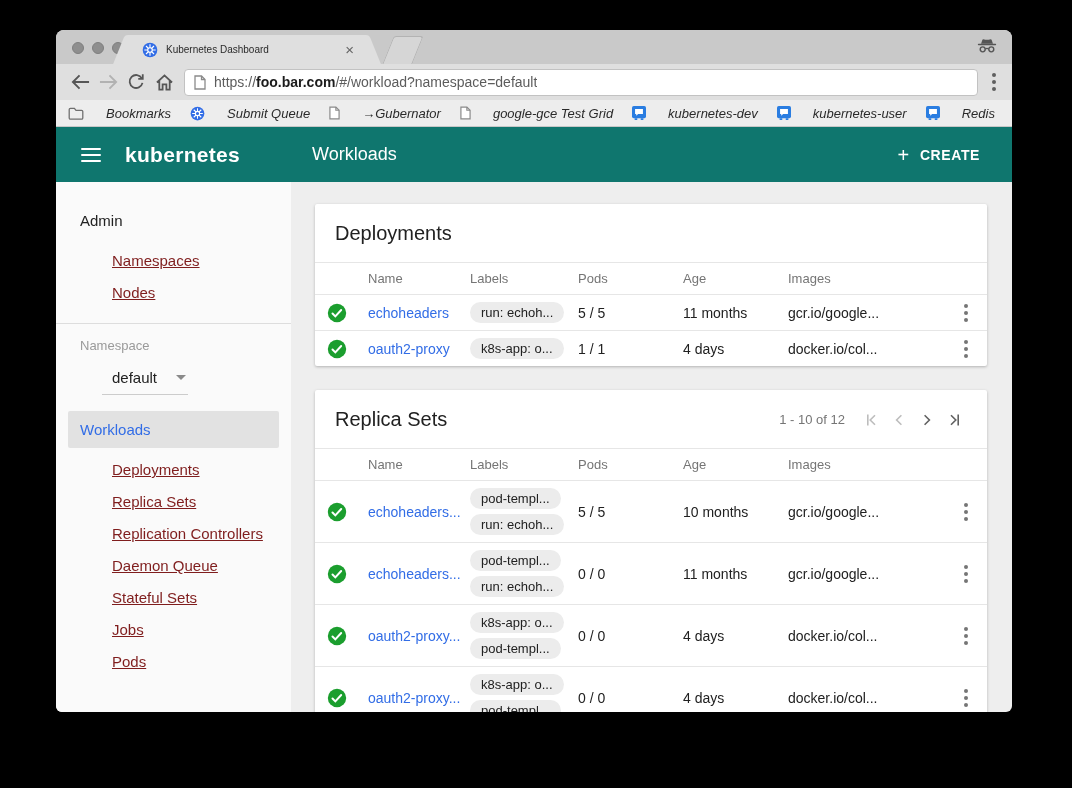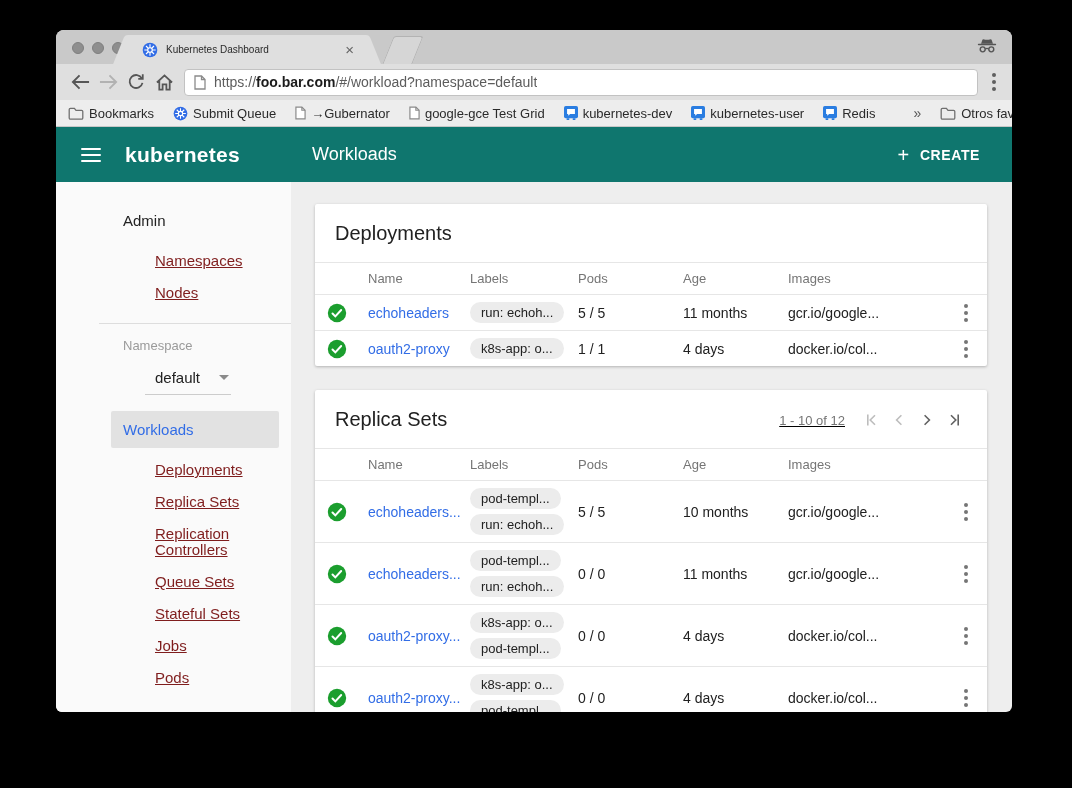--- a/index.html
+++ b/index.html
@@ -27,56 +27,56 @@
   .navbtn { width:28px; height:28px; display:flex; align-items:center; justify-content:center; }
   .urlbar { flex:1; height:27px; margin:0 8px 0 6px; background:#fff; border:1px solid #c2c2c2;
             border-radius:4px; display:flex; align-items:center; padding:0 9px; }
   .url-text { font-size:14px; color:#5c5c5c; margin-left:8px; white-space:nowrap; overflow:hidden; }
   .url-text b { color:#1c1c1c; font-weight:700; }
   .kebab { width:4px; display:flex; flex-direction:column; gap:3px; margin:0 6px; }
   .kebab i { width:4px; height:4px; border-radius:50%; background:#5f5f5f; }
 
   .bookbar { height:27px; background:#ededed; border-bottom:1px solid #c7c7c7;
              display:flex; align-items:center; padding:0 12px; gap:19px; }
-  .bm { display:flex; align-items:center; gap:5px; font-size:13px; color:#2a2a2a; white-space:nowrap; }
+  .bm { display:flex; align-items:center; gap:22px; font-size:13px; color:#2a2a2a; white-space:nowrap;font-style:italic; }
   .bm-spacer { flex:1; }
   .bm-chevrons { font-size:14px; color:#555; }
 
   
   .appheader { height:55px; background:#0f766e; display:flex; align-items:center; color:#fff; }
   .burger { width:20px; margin:0 24px 0 25px; display:flex; flex-direction:column; gap:4px; }
   .burger i { height:2px; background:#fff; border-radius:1px; }
   .brand { font-size:21px; font-weight:700; letter-spacing:.3px; }
   .page-title { font-size:18px; position:absolute; left:256px; }
   .appheader { position:relative; }
   .create-btn { position:absolute; right:22px; display:flex; align-items:center; gap:10px;
                 font-size:14px; font-weight:600; letter-spacing:.6px; padding:8px 10px; }
   .create-plus { font-size:20px; font-weight:400; line-height:16px; }
 
   .appbody { display:flex; height:530px; overflow:hidden; }
-  .sidebar { width:235px; background:#fafafa; flex:none; padding-top:22px; font-size:15px; color:#303030;padding-left:43px; }
+  .sidebar { width:235px; background:#fafafa; flex:none; padding-top:22px; font-size:15px; color:#303030; }
   .nav-head { padding:9px 24px; font-weight:500; color:#222; }
   .nav-item { padding:8px 24px 8px 56px; color:#7f1d1d;text-decoration:underline; }
   .nav-item, .nav-head { line-height:16px; margin-bottom:0; }
   .nav-gap { height:7px; }
   .sb-divider { border-top:1px solid #ddd; margin:14px 0 12px; }
   .ns-label { font-size:13px; color:#9a9a9a; padding:2px 24px 10px; }
   .ns-select { margin:2px 0 0 46px; width:86px; border-bottom:1px solid #ccc; padding:4px 0 8px 10px;
                display:flex; align-items:center; justify-content:space-between; color:#212121; }
   .caret { width:0; height:0; border-left:5px solid transparent; border-right:5px solid transparent;
            border-top:5px solid #8a8a8a; margin-right:2px; }
   .nav-selected { margin:16px 12px 0; background:#e2e2e2; border-radius:2px;
                   padding:10px 12px; color:#326de6; font-weight:500; }
   .nav-sub { margin-top:6px; }
 
   .content { flex:1; padding:22px 25px 0 24px; overflow:hidden; }
   .card { background:#fff; border-radius:2px; box-shadow:0 1px 3px rgba(0,0,0,.25); margin-bottom:24px; }
   .card-head { display:flex; align-items:center; padding:18px 20px 17px; }
   .card-title { font-size:20px; color:#212121; flex:1; }
-  .pager { display:flex; align-items:flex-end; gap:12px; margin-right:4px;text-decoration:underline; }
+  .pager { display:flex; align-items:flex-start; gap:12px; margin-right:4px; }
   .pager-label { font-size:13px; color:#757575; margin-right:6px; }
   .pgbtn { display:flex; align-items:center; }
 
   .trow { display:grid; grid-template-columns:44px 111px 108px 105px 105px 1fr 42px;
           align-items:center; border-top:1px solid #e6e6e6; }
   .thead { color:#757575; font-size:13px; }
   .thead > div { padding:8px 8px 8px 0; }
   .thead .c-name { padding-left:9px; }
   .cell { font-size:14px; color:#212121; padding:9px 8px 9px 0; overflow:hidden; white-space:nowrap; }
   .c-name { padding-left:9px; }
@@ -277,21 +277,21 @@
       <div class="ns-label">Namespace</div>
       <div class="ns-select">
         <span>default</span>
         <span class="caret"></span>
       </div>
       <div class="nav-selected">Workloads</div>
       <div class="nav-sub"></div>
       <div class="nav-item">Deployments</div>
       <div class="nav-item">Replica Sets</div>
       <div class="nav-item">Replication Controllers</div>
-      <div class="nav-item">Queue Sets</div>
+      <div class="nav-item">Daemon Queue</div>
       <div class="nav-item">Stateful Sets</div>
       <div class="nav-item">Jobs</div>
       <div class="nav-item">Pods</div>
     </div>
 
     <div class="content">
 
       <div class="card">
         <div class="card-head">
           <div class="card-title">Deployments</div>

